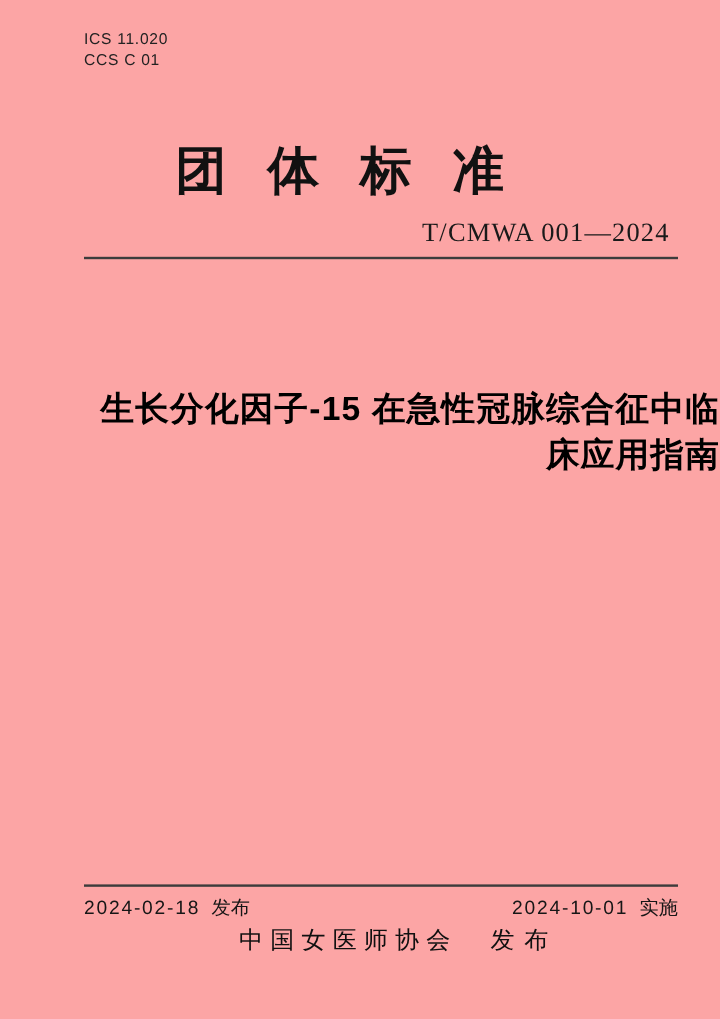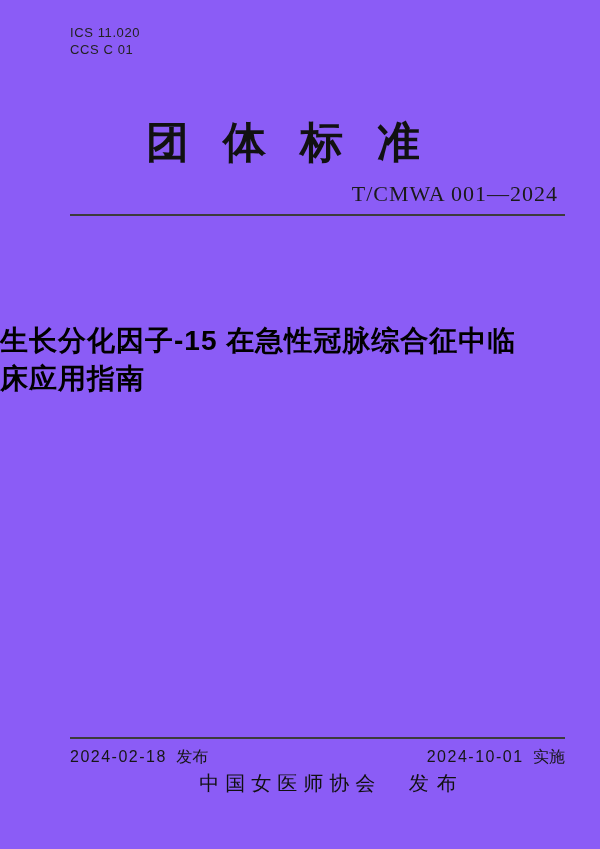--- a/index.html
+++ b/index.html
@@ -4,21 +4,21 @@
 <style>
   html, body {
     margin: 0;
     padding: 0;
     background: #ffffff;
   }
   .page {
     position: relative;
     width: 600px;
     height: 849px;
-    background: #8b5cf6;
+    background: #fca5a5;
     overflow: hidden;
     font-family: "Liberation Sans", sans-serif;
     color: #1b1b1b;
   }
   .ics-block {
     position: absolute;
     left: 70px;
     top: 24px;
     font-size: 13px;
     line-height: 17px;
@@ -54,21 +54,21 @@
     width: 495px;
     height: 2px;
     background: #3c3c3c;
   }
   .rule-top { top: 214px; }
   .title-zh {
     position: absolute;
     top: 322px;
     left: 0;
     width: 100%;
-    text-align: left;
+    text-align: right;
     font-size: 28px;
     font-weight: 700;
     line-height: 38px;
     letter-spacing: 1px;
     color: #000000;
   }
   .title-en {
     position: absolute;
     top: 407px;
     left: 0;

